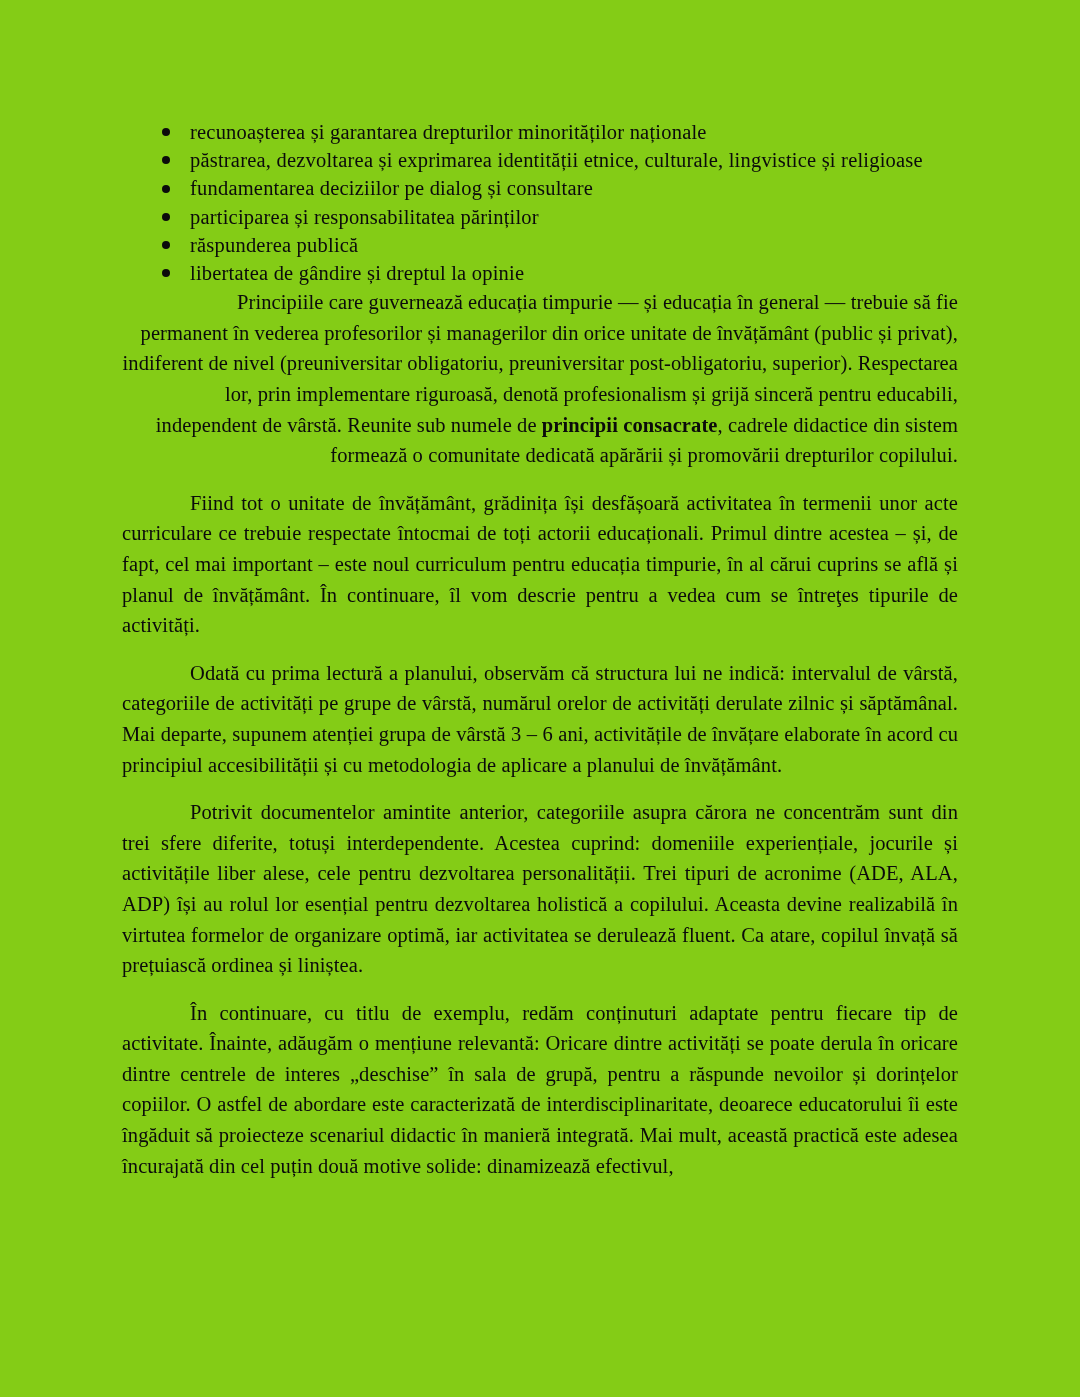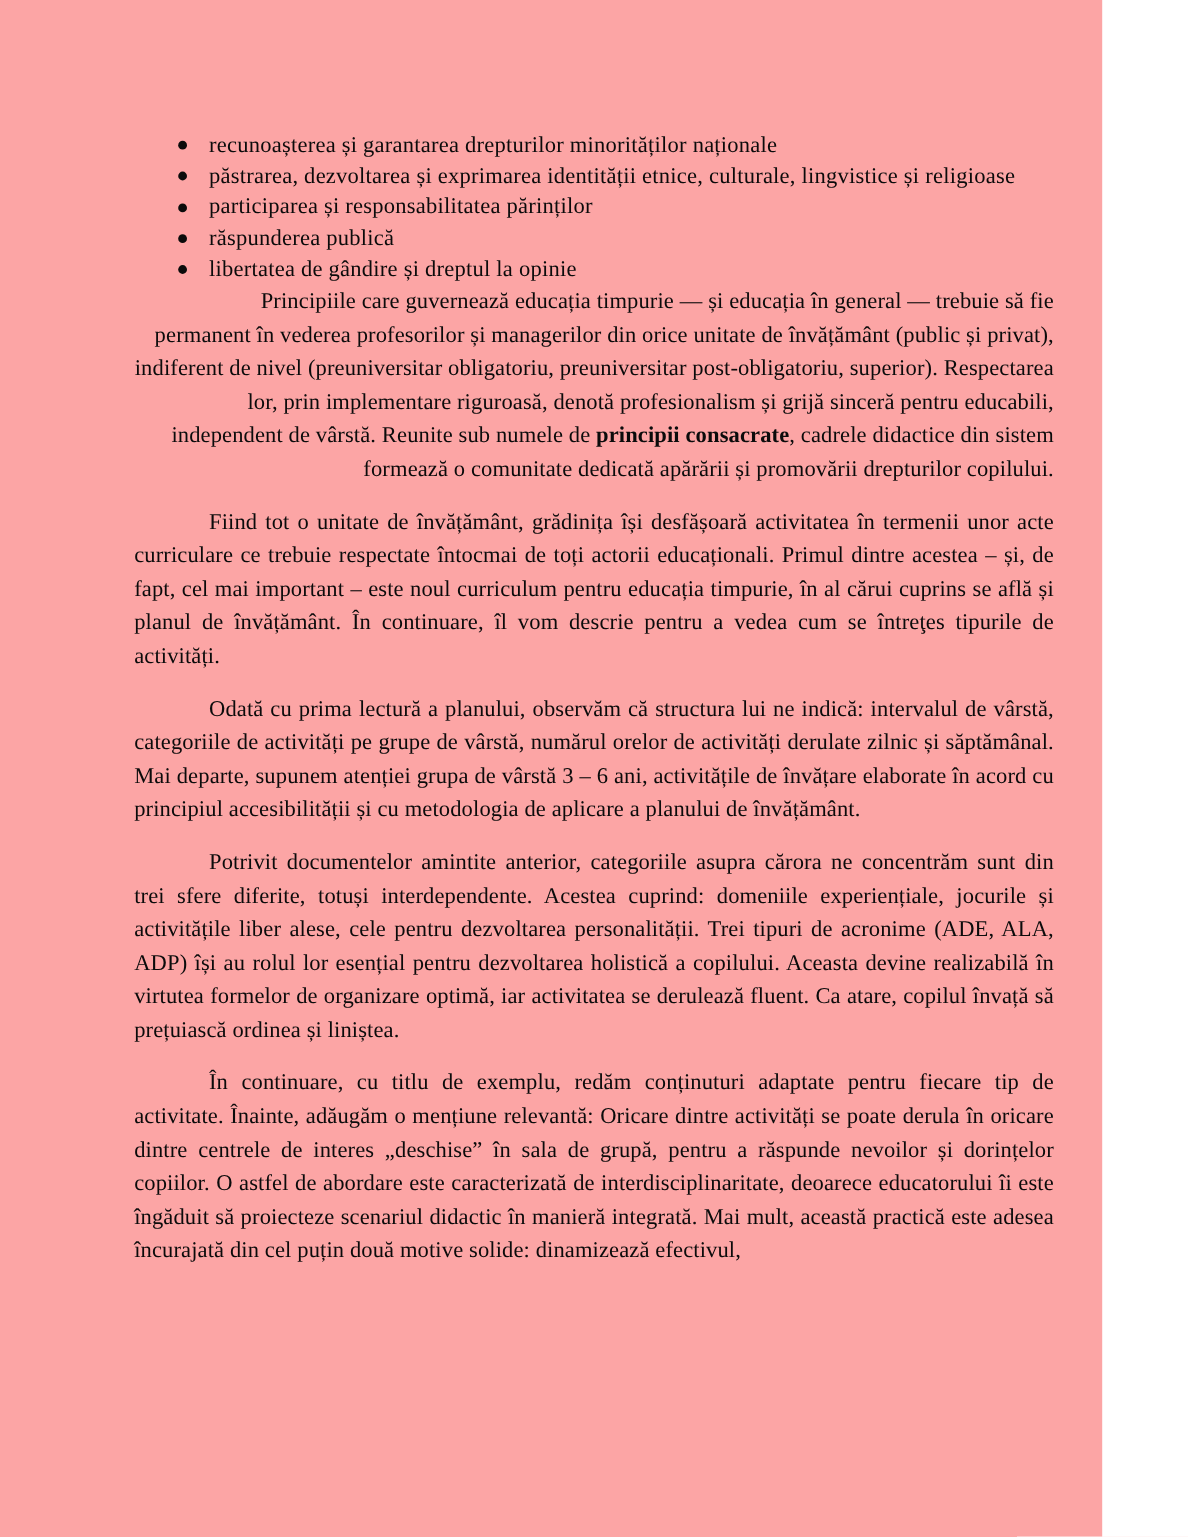--- a/index.html
+++ b/index.html
@@ -12,23 +12,23 @@
   body {
     width: 1080px;
     height: 1397px;
     font-family: "Liberation Serif", "DejaVu Serif", serif;
     color: #0b0b0b;
     -webkit-font-smoothing: antialiased;
   }
 
   .page {
     position: relative;
-    width: 1002px;
+    width: 1080px;
     height: 1397px;
-    background: #fca5a5;
+    background: #84cc16;
     box-sizing: border-box;
     padding: 0;
     overflow: hidden;
   }
 
   
   .content {
     position: absolute;
     left: 122px;
     top: 118px;
@@ -122,20 +122,23 @@
   <div class="content">
 
     <ul class="bullet-list">
       <li>
         <span class="bullet-glyph"></span><span>recunoașterea și garantarea drepturilor minorităților naționale</span>
       </li>
       <li>
         <span class="bullet-glyph"></span><span>păstrarea, dezvoltarea și exprimarea identității etnice, culturale, lingvistice și religioase</span>
       </li>
       <li>
+        <span class="bullet-glyph"></span><span>fundamentarea deciziilor pe dialog și consultare</span>
+      </li>
+      <li>
         <span class="bullet-glyph"></span><span>participarea și responsabilitatea părinților</span>
       </li>
       <li>
         <span class="bullet-glyph"></span><span>răspunderea publică</span>
       </li>
       <li>
         <span class="bullet-glyph"></span><span>libertatea de gândire și dreptul la opinie</span>
       </li>
     </ul>
 

